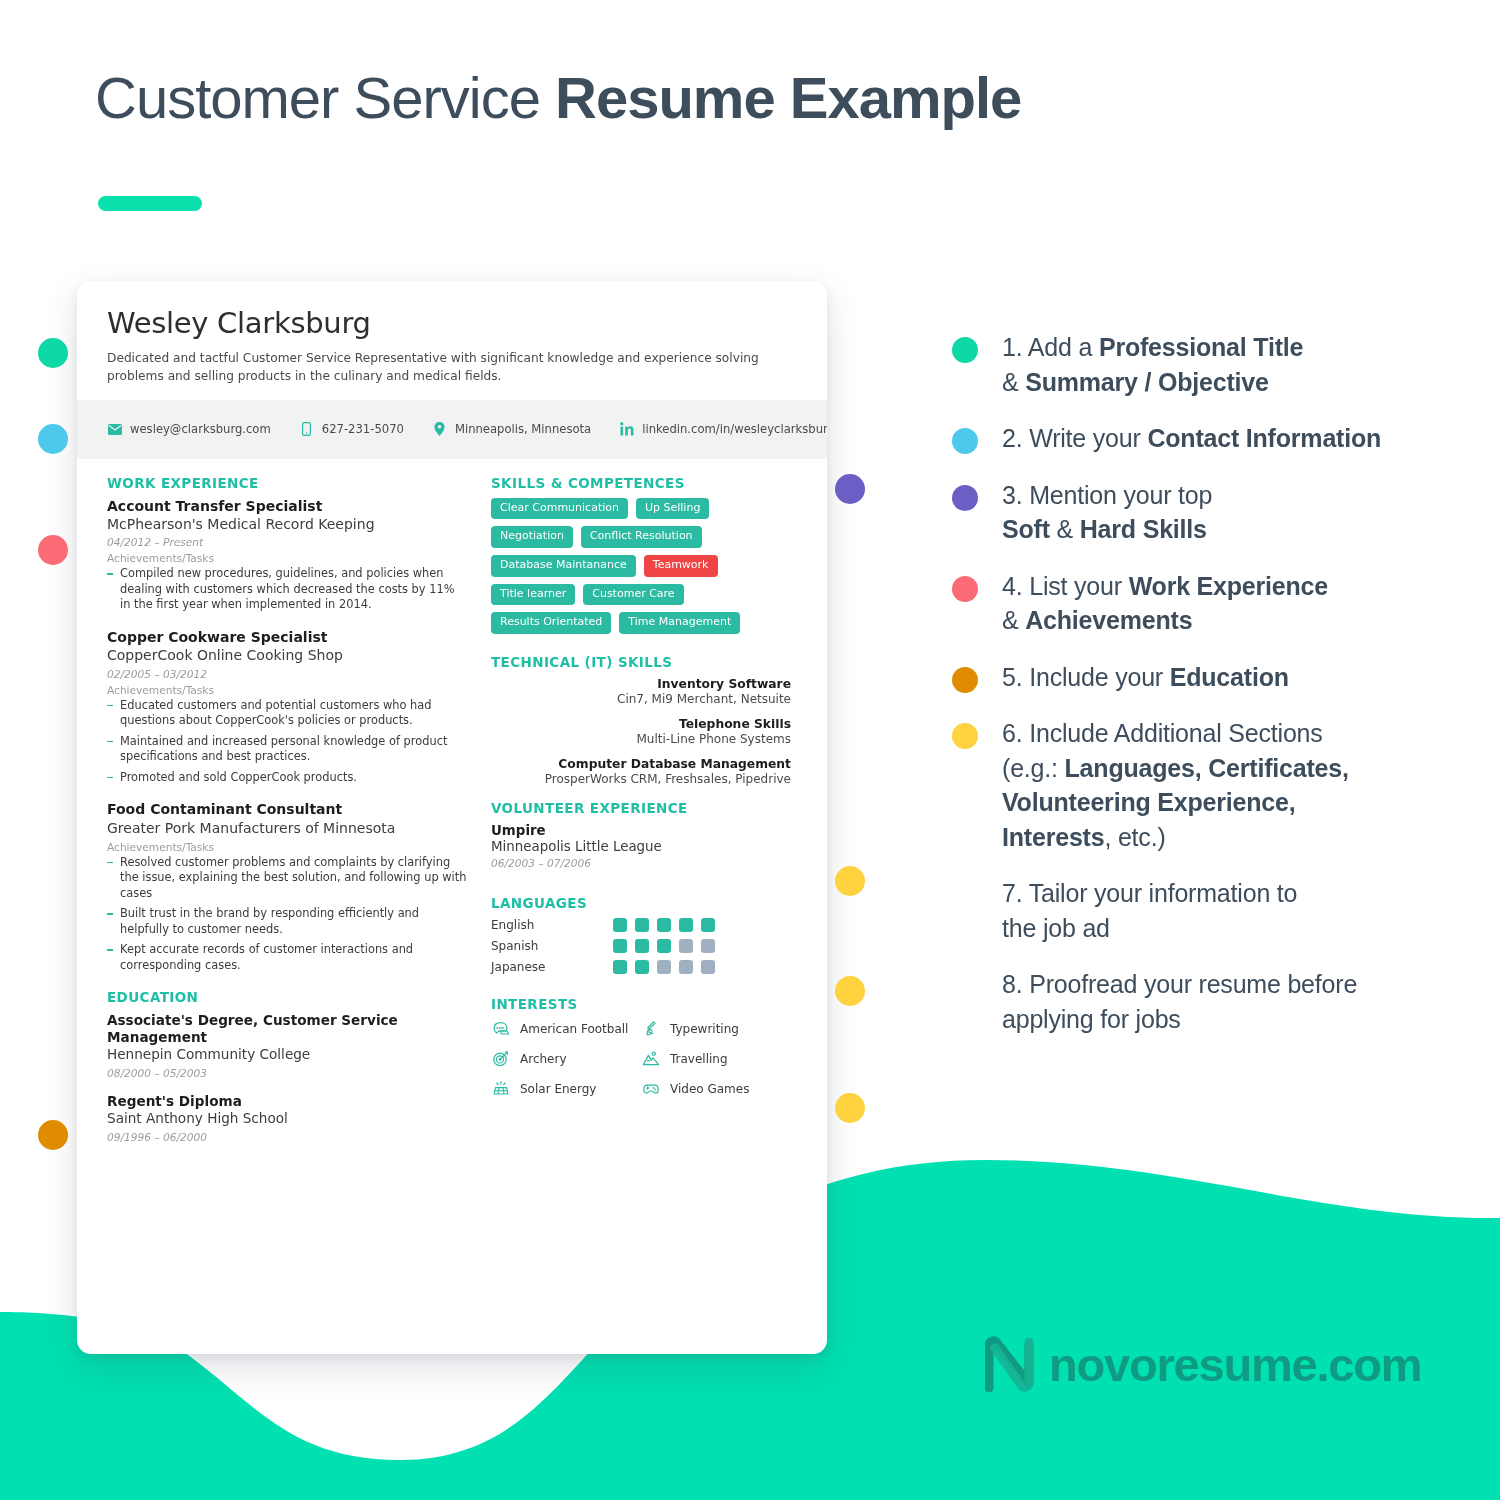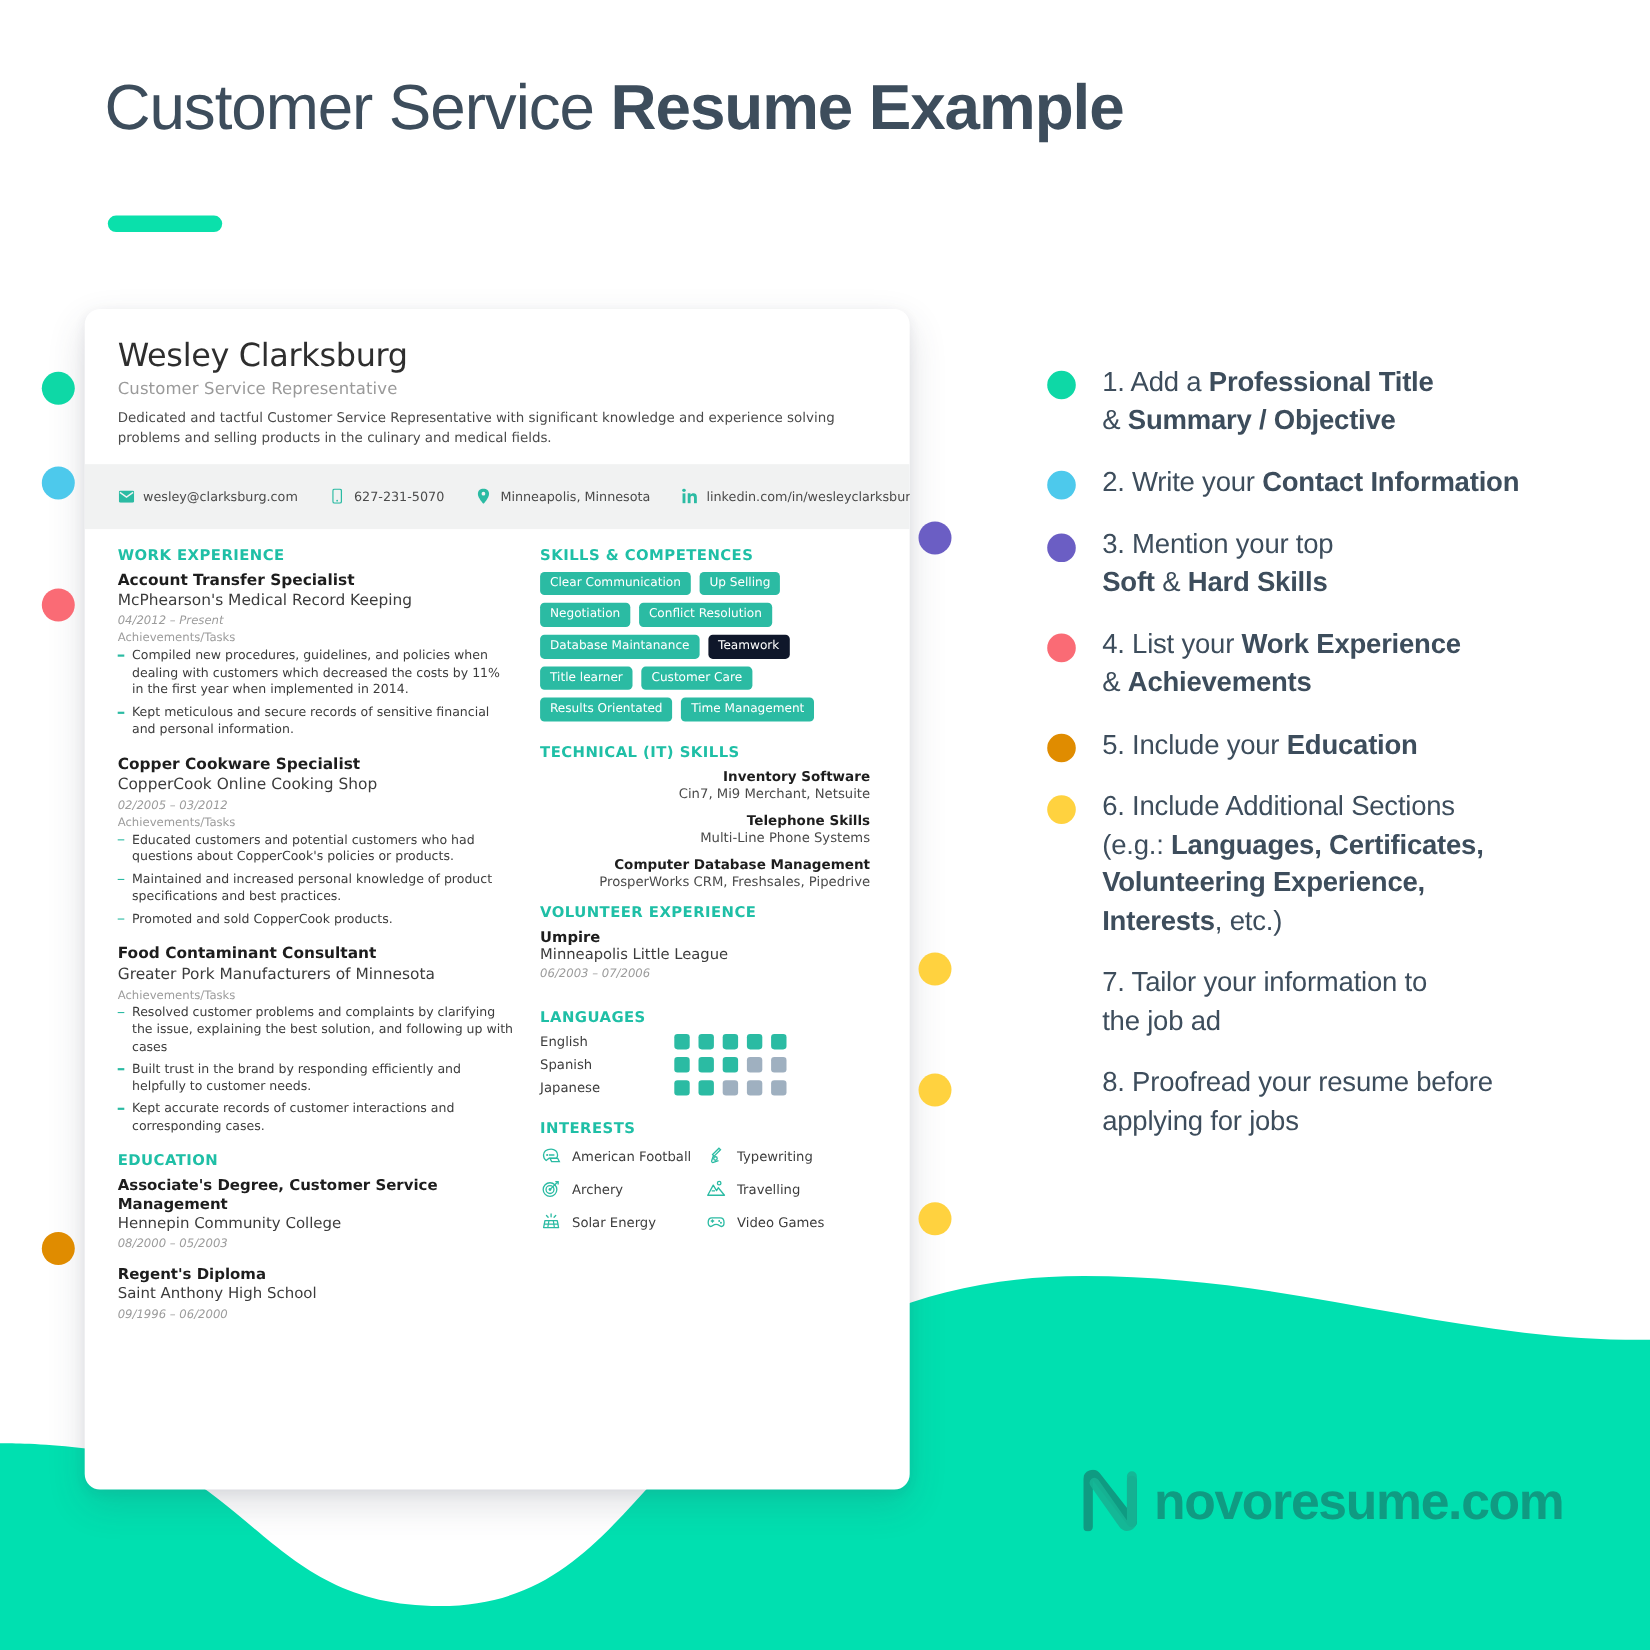--- a/index.html
+++ b/index.html
@@ -154,21 +154,20 @@
     <div class="side-dot" style="left: 835px; top: 474px; background: rgb(107, 94, 196);"></div>
     <div class="side-dot" style="left: 835px; top: 866px; background: rgb(255, 210, 63);"></div>
     <div class="side-dot" style="left: 835px; top: 976px; background: rgb(255, 210, 63);"></div>
     <div class="side-dot" style="left: 835px; top: 1093px; background: rgb(255, 210, 63);"></div>
   </div>
 
 <div class="resume-card">
 
   <div class="resume-head">
     <div class="cv-name">Wesley Clarksburg</div>
-    <div class="cv-title">Customer Service Representative</div>
     <div class="cv-summary">Dedicated and tactful Customer Service Representative with significant knowledge and experience solving problems and selling products in the culinary and medical fields.</div>
   </div>
 
   <div class="contact-bar">
     <div class="contact-item">
       <span class="ci-icon">
         <svg width="14" height="11" viewBox="0 0 14 11">
             <rect x="0" y="0" width="14" height="11" rx="1.5" fill="currentColor"></rect>
             <path d="M1 1.6 L7 6 L13 1.6" stroke="#f1f2f2" stroke-width="1.3" fill="none"></path>
           </svg>
@@ -210,21 +209,20 @@
     <div class="col-left">
       <div class="sec-title">WORK EXPERIENCE</div>
       <div id="jobs-host">
           <div class="job">
             <div class="job-role">Account Transfer Specialist</div>
             <div class="job-org">McPhearson's Medical Record Keeping</div>
             <div class="job-date">04/2012 – Present</div>
             <div class="job-label">Achievements/Tasks</div>
             <ul class="bullets">
               <li>Compiled new procedures, guidelines, and policies when dealing with customers which decreased the costs by 11% in the first year when implemented in 2014.</li>
-              <li>Kept meticulous and secure records of sensitive financial and personal information.</li>
             </ul>
           </div>
           <div class="job">
             <div class="job-role">Copper Cookware Specialist</div>
             <div class="job-org">CopperCook Online Cooking Shop</div>
             <div class="job-date">02/2005 – 03/2012</div>
             <div class="job-label">Achievements/Tasks</div>
             <ul class="bullets">
               <li>Educated customers and potential customers who had questions about CopperCook's policies or products.</li>
               <li>Maintained and increased personal knowledge of product specifications and best practices.</li>
@@ -259,21 +257,21 @@
     </div>
 
     <div class="col-right">
       <div class="sec-title">SKILLS &amp; COMPETENCES</div>
       <div class="tags" id="tags-host">
           <span class="tag" style="background: rgb(43, 187, 163);">Clear Communication</span>
           <span class="tag" style="background: rgb(43, 187, 163);">Up Selling</span>
           <span class="tag" style="background: rgb(43, 187, 163);">Negotiation</span>
           <span class="tag" style="background: rgb(43, 187, 163);">Conflict Resolution</span>
           <span class="tag" style="background: rgb(43, 187, 163);">Database Maintanance</span>
-          <span class="tag" style="background: #0f172a;">Teamwork</span>
+          <span class="tag" style="background: #ef4444;">Teamwork</span>
           <span class="tag" style="background: rgb(43, 187, 163);">Title learner</span>
           <span class="tag" style="background: rgb(43, 187, 163);">Customer Care</span>
           <span class="tag" style="background: rgb(43, 187, 163);">Results Orientated</span>
           <span class="tag" style="background: rgb(43, 187, 163);">Time Management</span>
         </div>
 
       <div class="sec-title">TECHNICAL (IT) SKILLS</div>
       <div id="it-host" style="margin-bottom:14px;text-align:right;">
           <div class="it-block">
             <div class="it-name">Inventory Software</div>

